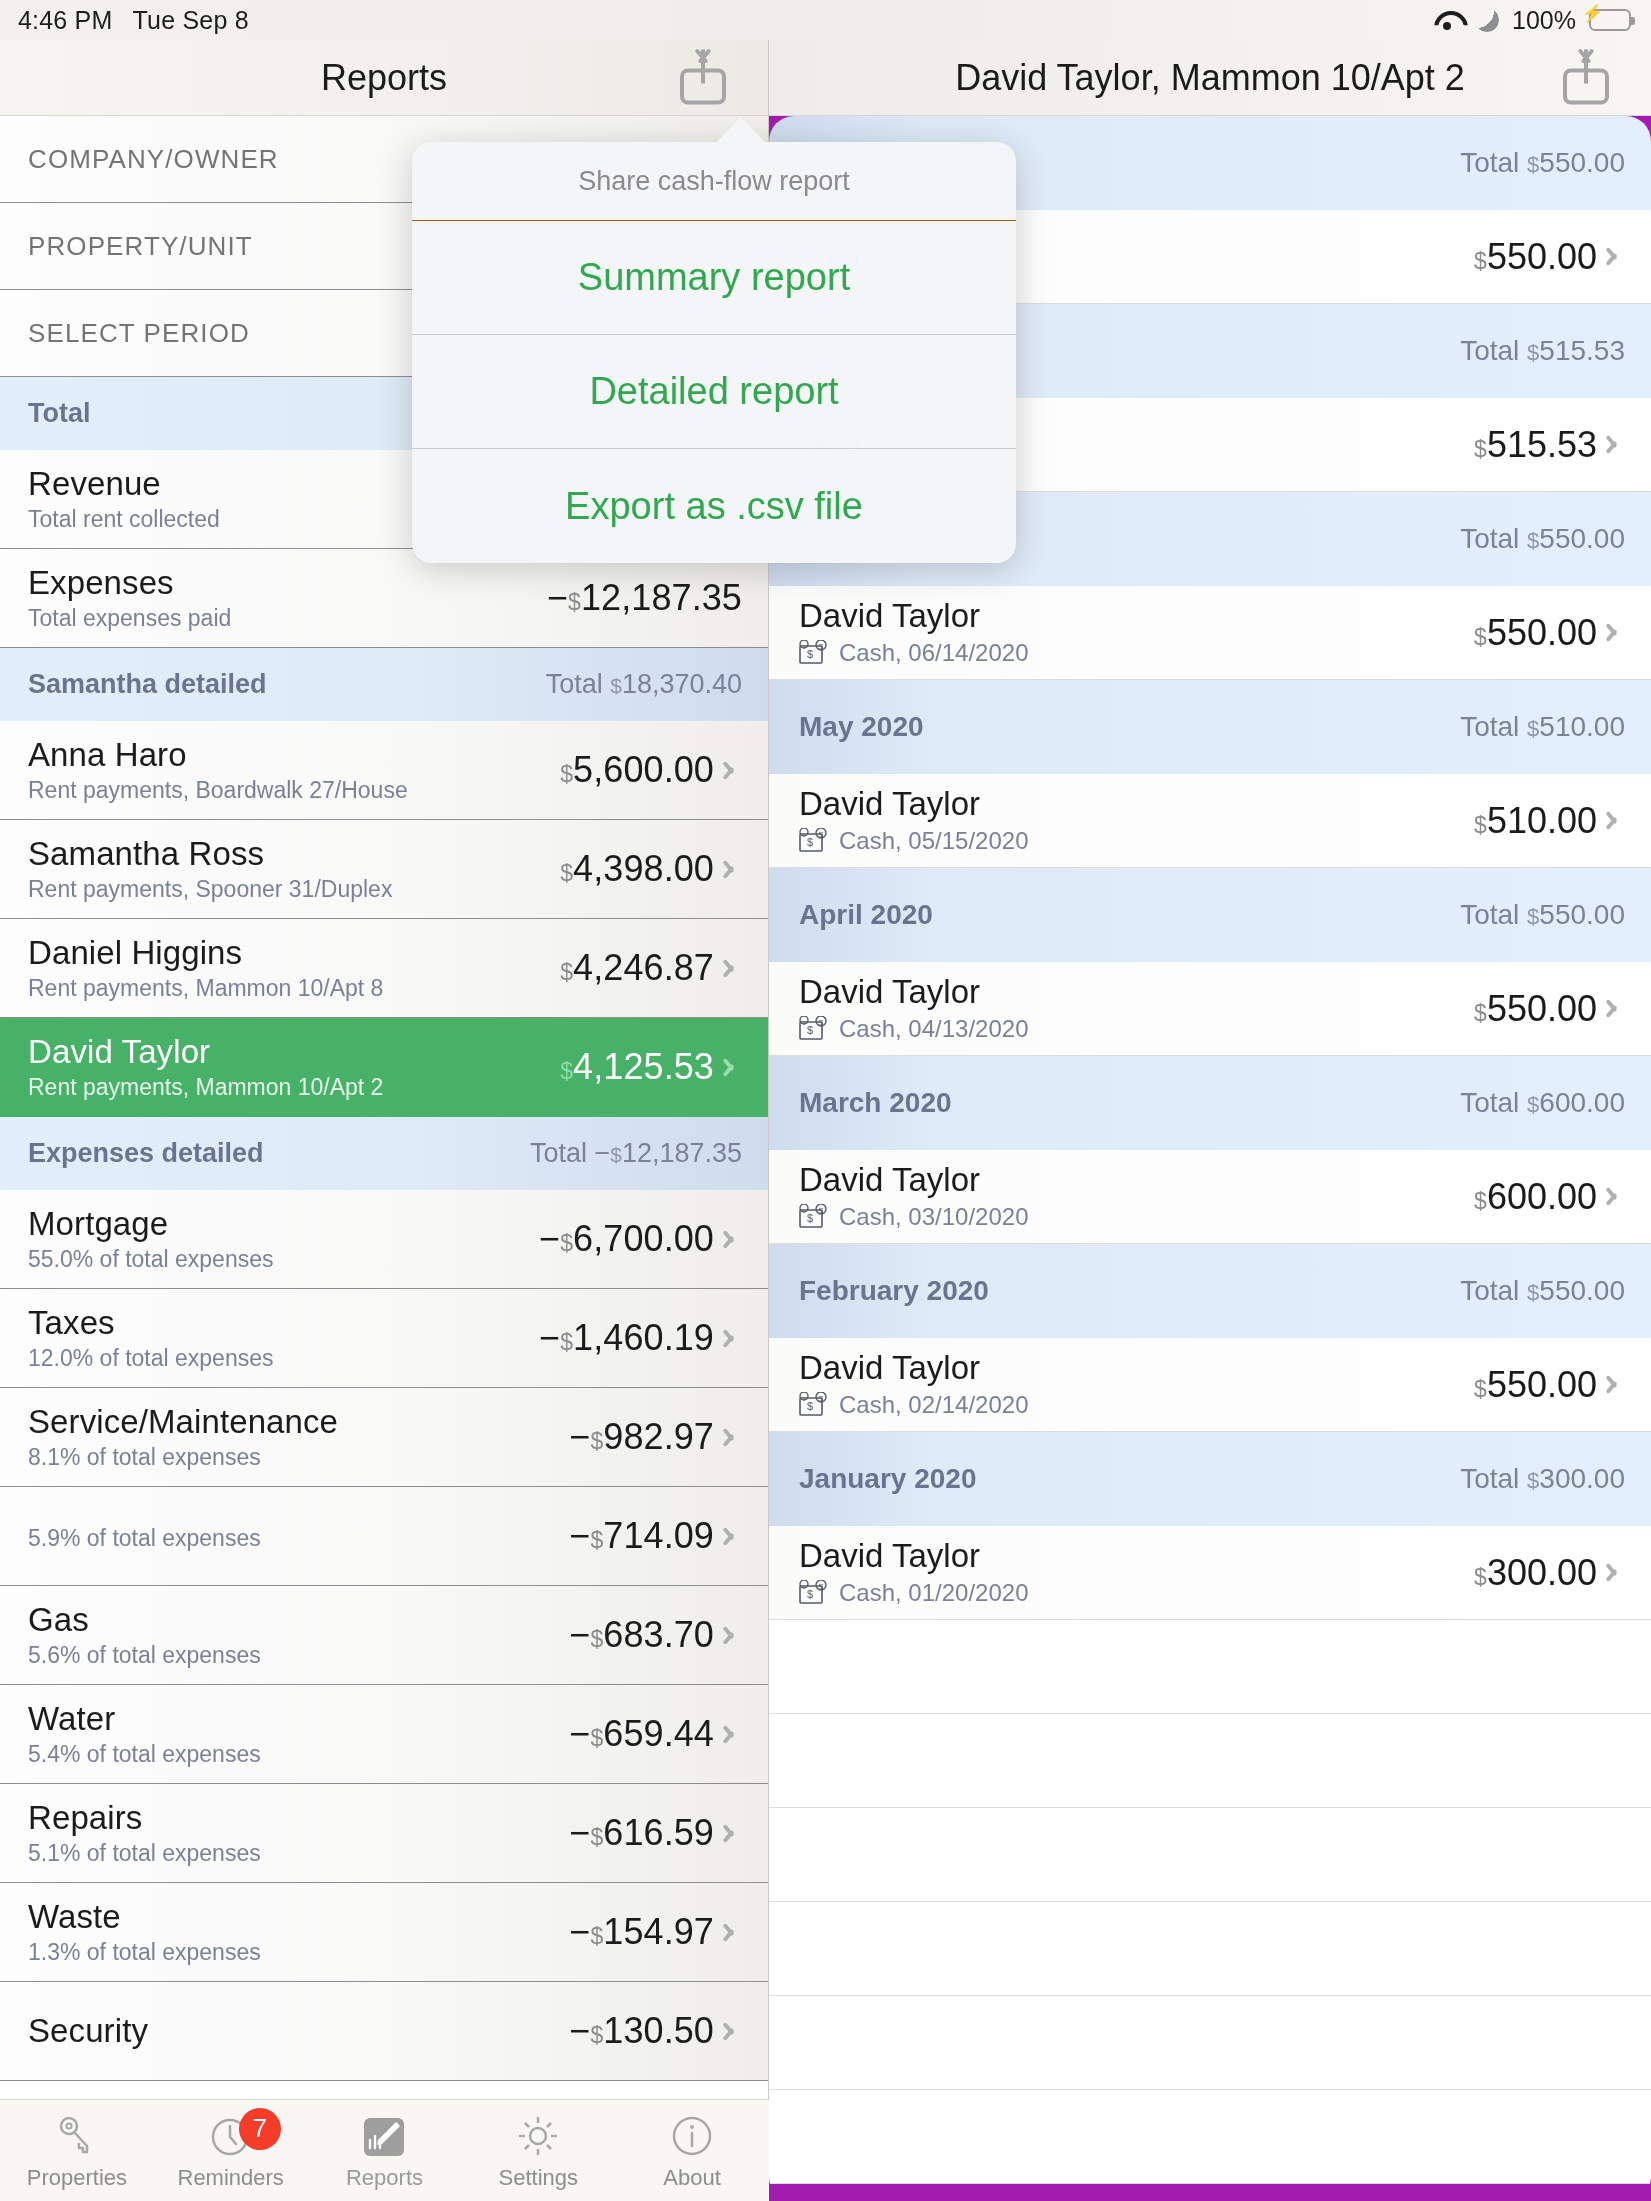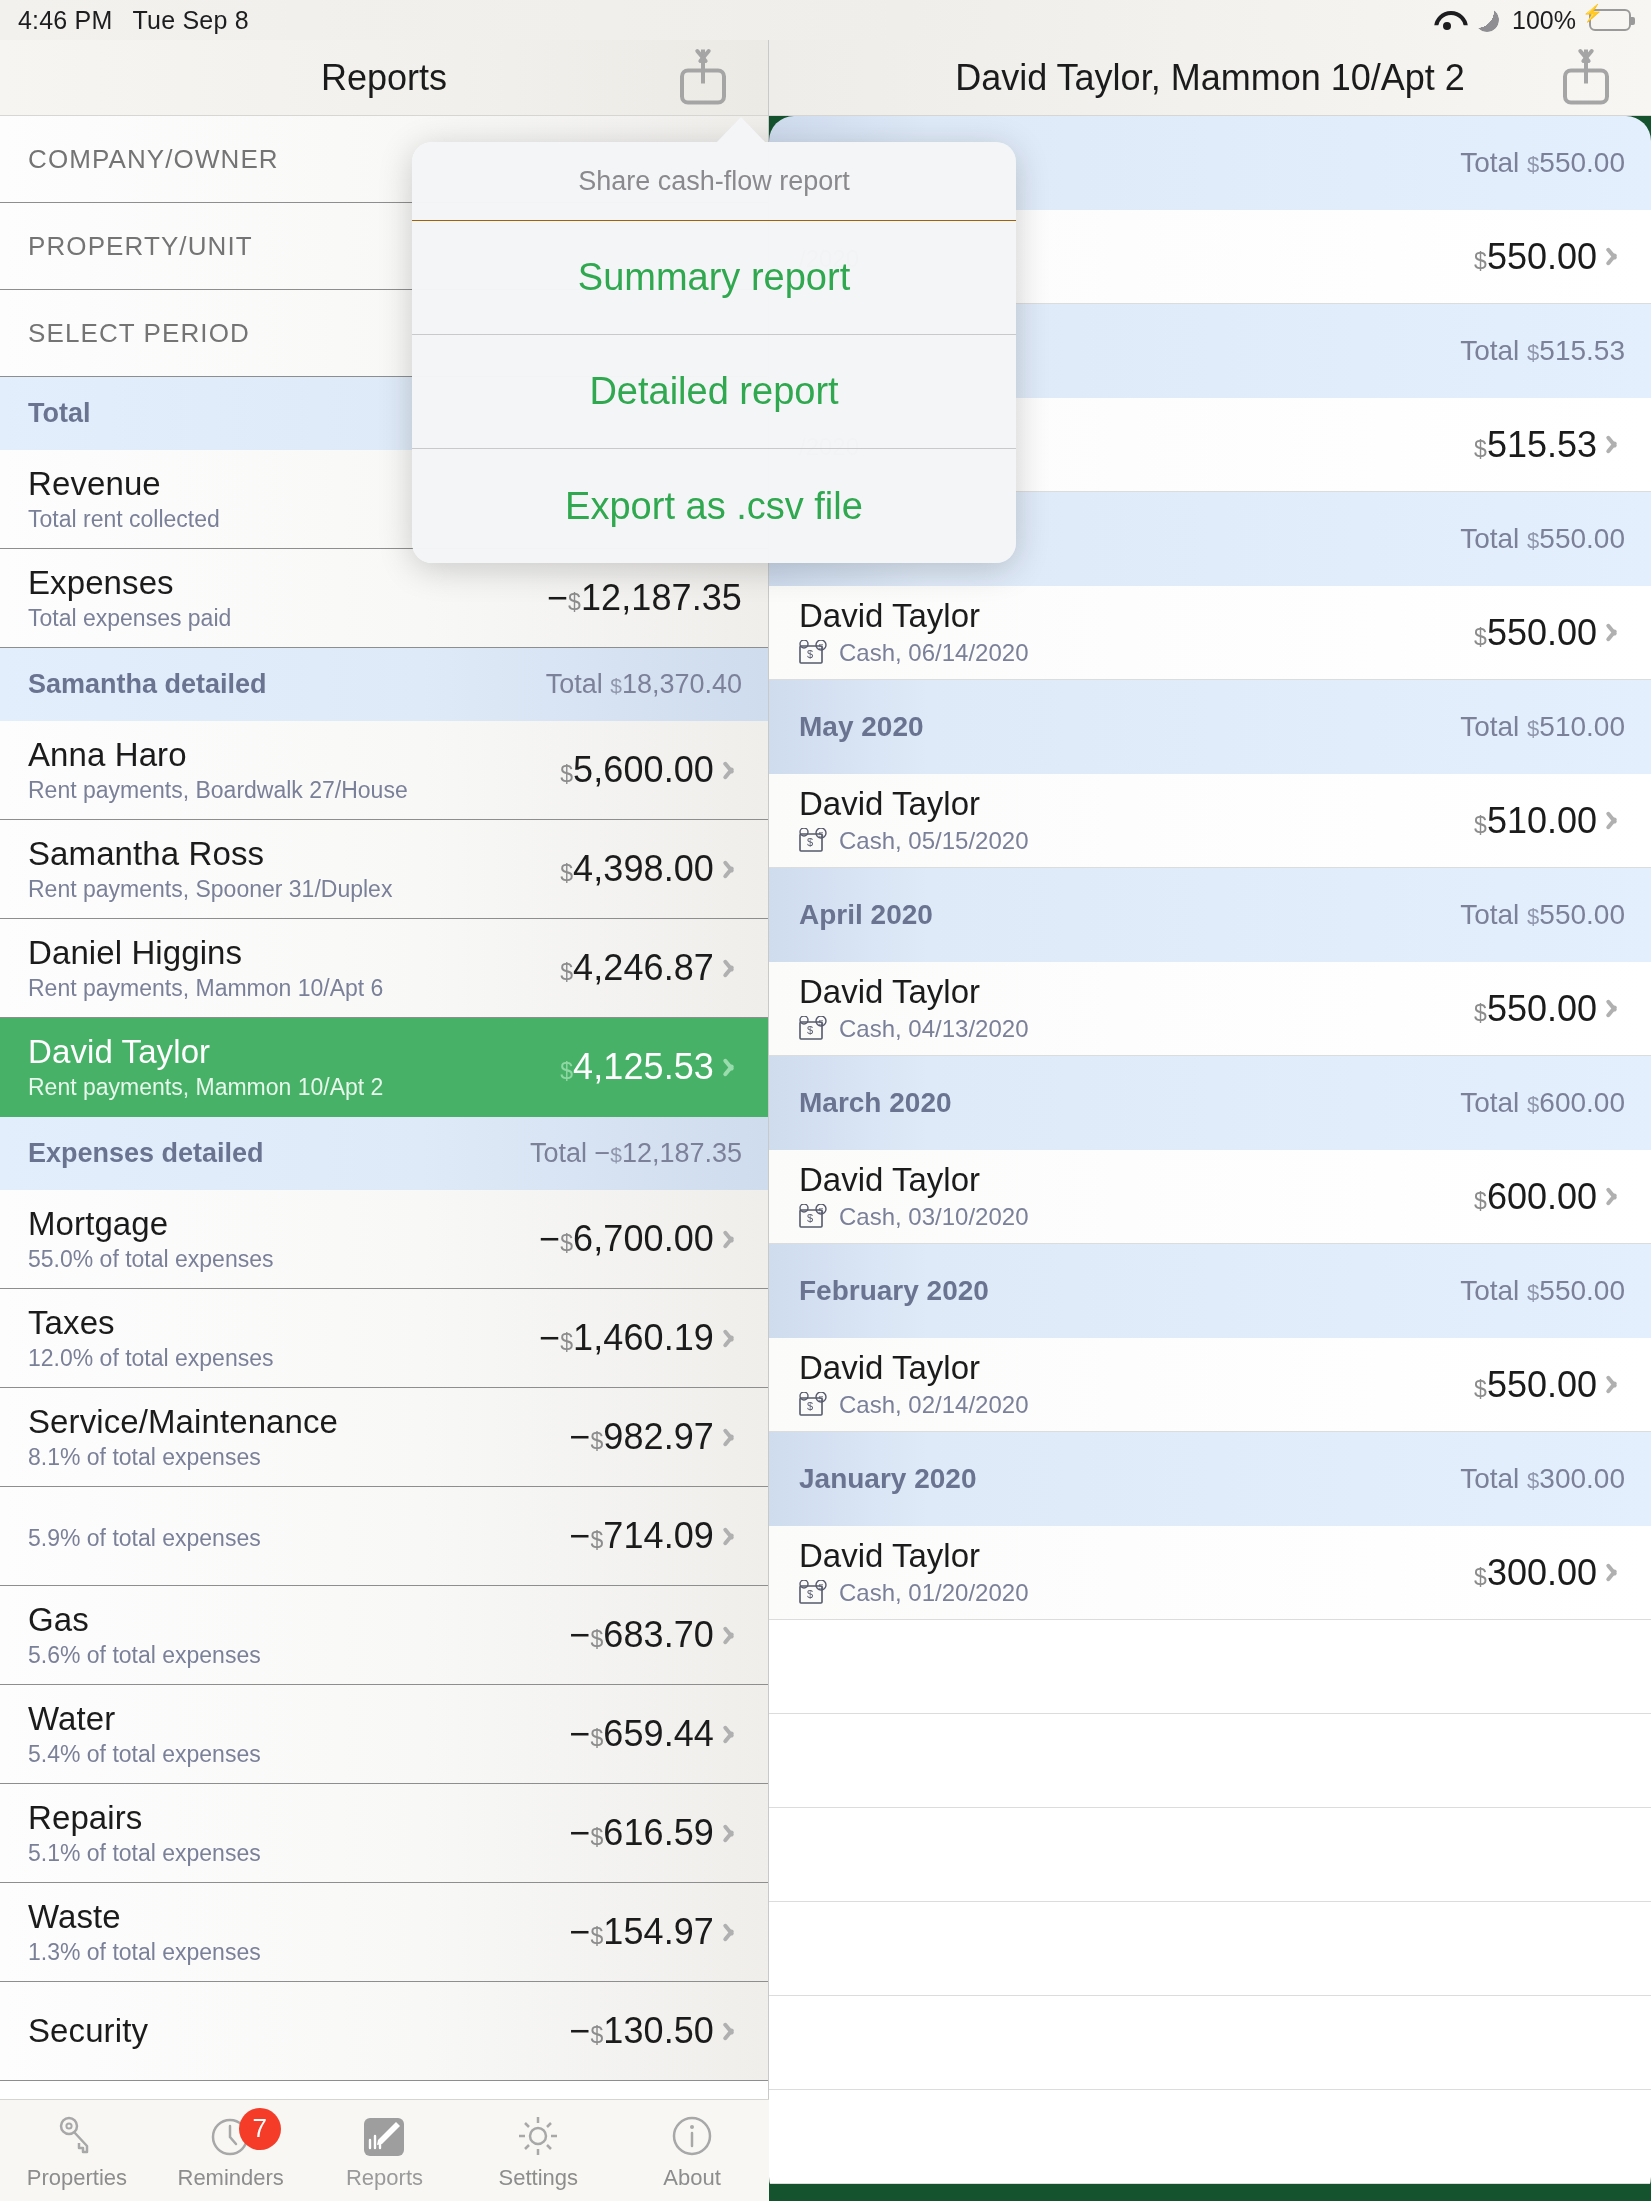--- a/index.html
+++ b/index.html
@@ -38,21 +38,21 @@
     mask:radial-gradient(circle 17px at 2px 3px, transparent 99%, #000 100%);
   }
   .batt{ width:42px;height:22px;border:2.5px solid #9a9a9a;border-radius:6px;position:relative;padding:2px;}
   .batt:after{content:"";position:absolute;right:-6px;top:6px;width:4px;height:8px;background:#9a9a9a;border-radius:0 2px 2px 0;}
   .batt-fill{width:100%;height:100%;background:#3fcc5c;border-radius:3px;position:relative;}
   .bolt{position:absolute;left:50%;top:50%;transform:translate(-50%,-50%);color:#fff;font-size:17px;line-height:1;}
 
   
   .split{ position:absolute; top:40px; left:0; width:1651px; height:2162px; display:flex;align-items:flex-end; }
   .pane-left{ width:769px; height:100%; background:#fff; position:relative; border-right:1px solid #c9c9c9;}
-  .pane-right{ flex:1; height:100%; background:#14532d; position:relative;}
+  .pane-right{ flex:1; height:100%; background:#a21caf; position:relative;}
 
   .navbar{
     height:76px; display:flex; align-items:center; justify-content:center;
     background:linear-gradient(to right,#f6f5f1 0%,#f1f0ec 60%,#eceae5 100%);
     position:relative; border-bottom:1px solid #d7d6d2;
   }
   .navbar.right{ background:linear-gradient(to right,#eeede9 0%,#f3f2ee 60%,#f7f6f3 100%); }
   .nav-title{ font-size:36px; color:#1b1b1b; font-weight:400; }
   .share-btn{
     position:absolute; right:42px; top:50%; transform:translateY(-50%);
@@ -247,21 +247,21 @@
           <div class="texts">
             <div class="row-title">Samantha Ross</div>
             <div class="row-sub">Rent payments, Spooner 31/Duplex</div>
           </div>
           <span class="amount"><span class="cur">$</span>4,398.00</span>
           <span class="chev"></span>
         </div>
         <div class="row tall-row">
           <div class="texts">
             <div class="row-title">Daniel Higgins</div>
-            <div class="row-sub">Rent payments, Mammon 10/Apt 6</div>
+            <div class="row-sub">Rent payments, Mammon 10/Apt 8</div>
           </div>
           <span class="amount"><span class="cur">$</span>4,246.87</span>
           <span class="chev"></span>
         </div>
         <div class="row tall-row sel-row">
           <div class="texts">
             <div class="row-title">David Taylor</div>
             <div class="row-sub">Rent payments, Mammon 10/Apt 2</div>
           </div>
           <span class="amount"><span class="cur">$</span>4,125.53</span>

